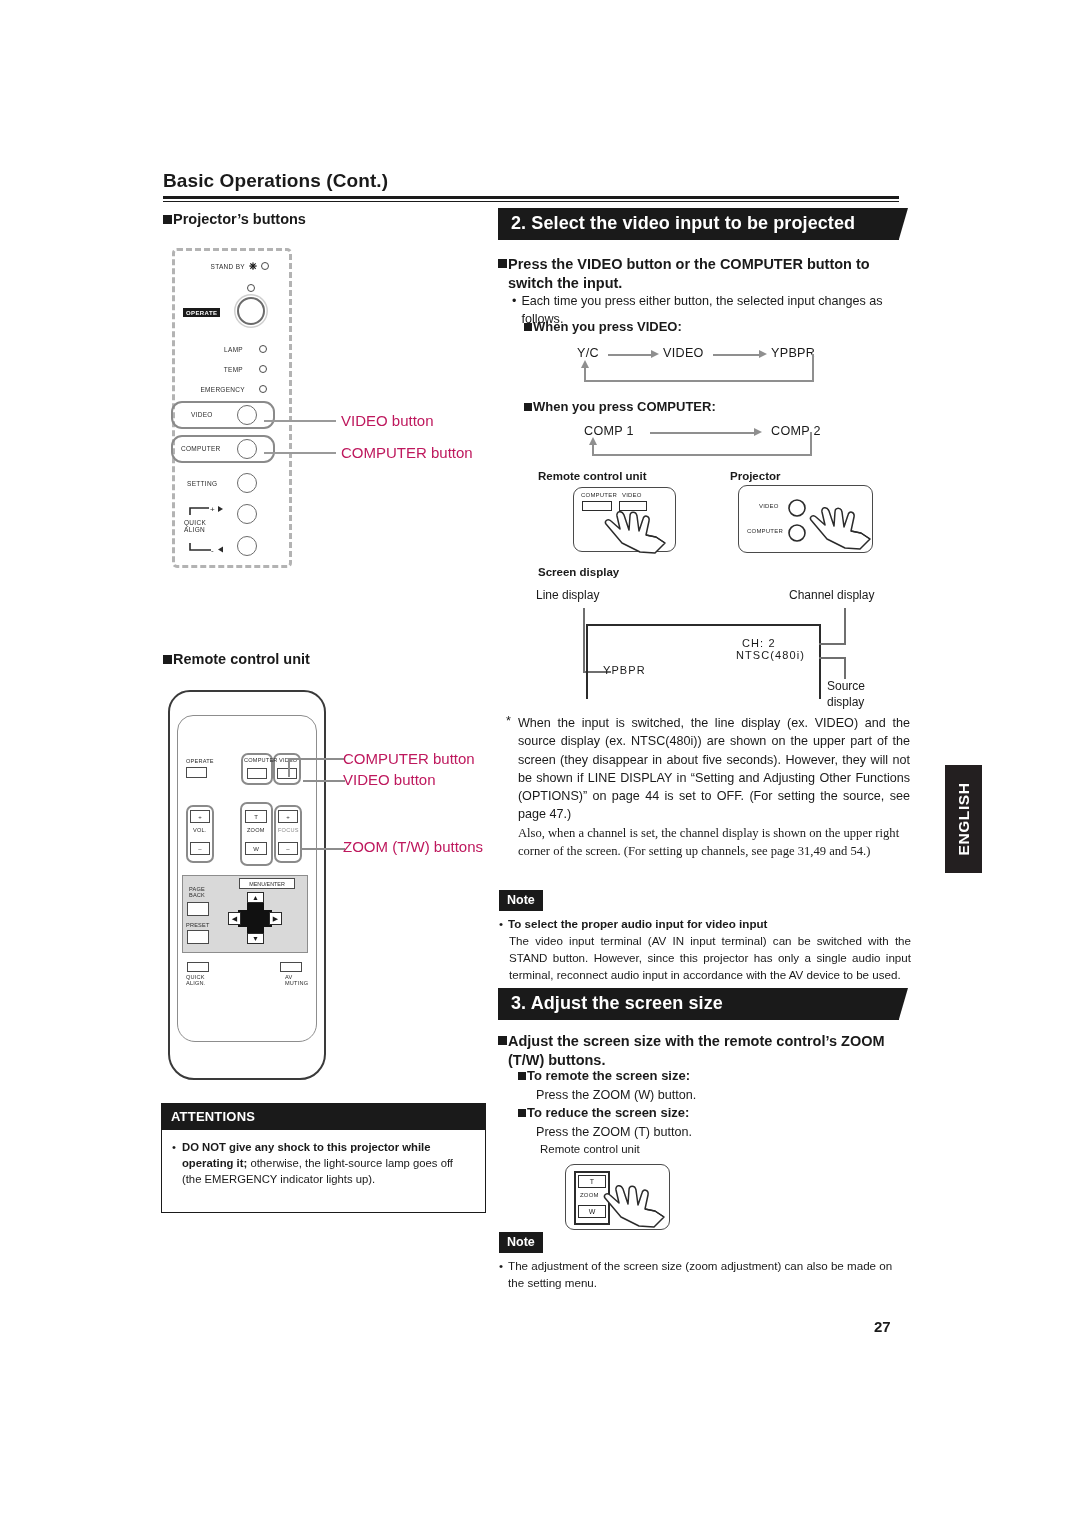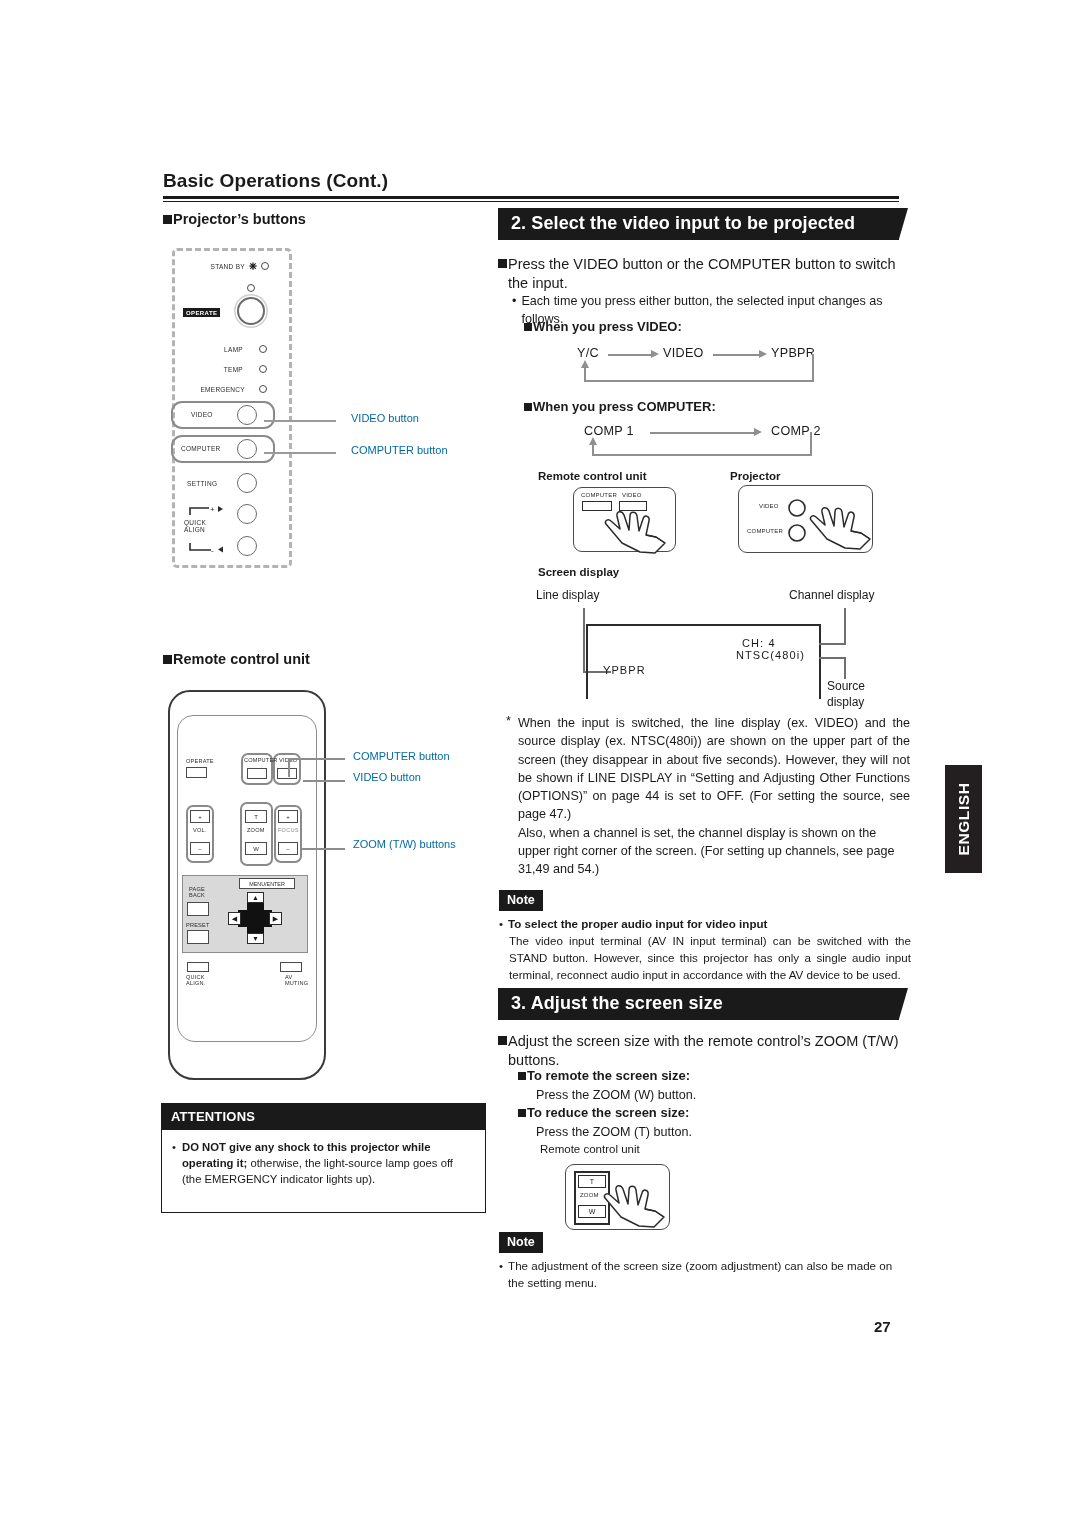--- a/index.html
+++ b/index.html
@@ -65,21 +65,21 @@
   }
   .rnd-btn {
     width: 20px; height: 20px; border-radius: 50%;
     border: 1.8px solid #6b6b6b; background: #fff;
   }
   .hl-box {
     position: absolute; border: 2px solid #8a8a8a; border-radius: 11px;
     background: transparent;
   }
   .callout-line { position: absolute; background: #9a9a9a; height: 2px; }
-  .callout-text { position: absolute; font-size: 11px; color: #0369a1; white-space: nowrap; margin-left: 10px; }
+  .callout-text { position: absolute; font-size: 15px; color: #be185d; white-space: nowrap; }
 
   
   .pwr-glyph {
     font-size: 10px; font-weight: bold; line-height: 1; color: #1a1a1a;
   }
 
   
   .remote {
     position: absolute; left: 168px; top: 690px; width: 158px; height: 390px;
   }
@@ -129,21 +129,21 @@
     font-size: 18px; font-weight: bold; letter-spacing: .1px;
     padding: 5px 10px 6px 13px;
   }
   .banner::after {
     content: ""; position: absolute; right: -9px; top: 0;
     border-left: 9px solid #1a1a1a;
     border-top: 0 solid transparent;
     border-bottom: 31px solid transparent;
   }
 
-  .r-head-bold { font-size: 14.5px; font-weight: normal; line-height: 1.32; }
+  .r-head-bold { font-size: 14.5px; font-weight: bold; line-height: 1.32; }
   .r-body { font-size: 12.6px; line-height: 1.45; }
   .r-sub-bold { font-size: 13px; font-weight: bold; }
 
   .flow { position: absolute; font-size: 12.6px; letter-spacing: .3px; }
   .fl-line { position: absolute; background: #8f8f8f; }
   .fl-arrow {
     position: absolute; width: 0; height: 0;
     border-left: 8px solid #8f8f8f;
     border-top: 4.5px solid transparent;
     border-bottom: 4.5px solid transparent;
@@ -459,32 +459,32 @@
   <div class="sd-cap" style="left:789px;top:588px;">Channel display</div>
   <div class="sd-cap" style="left:827px;top:679px;white-space:pre;line-height:1.3;">Source
 display</div>
 
   <div class="sd-line-g" style="left:583px;top:608px;width:1.8px;height:65px;"></div>
   <div class="sd-line-g" style="left:583px;top:671px;width:28px;height:1.8px;"></div>
   <div class="sd-line" style="left:586px;top:624px;width:1.8px;height:75px;"></div>
   <div class="sd-line" style="left:586px;top:624px;width:235px;height:1.8px;"></div>
   <div class="sd-line" style="left:819px;top:624px;width:1.8px;height:75px;"></div>
   <div class="sd-txt" style="left:603px;top:664px;">YPBPR</div>
-  <div class="sd-txt" style="left:742px;top:637px;">CH:       4</div>
+  <div class="sd-txt" style="left:742px;top:637px;">CH:       2</div>
   <div class="sd-txt" style="left:736px;top:649px;">NTSC(480i)</div>
   <div class="sd-line-g" style="left:819px;top:643px;width:27px;height:1.8px;"></div>
   <div class="sd-line-g" style="left:844px;top:608px;width:1.8px;height:36px;"></div>
   <div class="sd-line-g" style="left:819px;top:657px;width:27px;height:1.8px;"></div>
   <div class="sd-line-g" style="left:844px;top:657px;width:1.8px;height:22px;"></div>
 
   <div style="position:absolute;left:506px;top:714px;width:404px;display:flex;gap:7px;">
     <span style="font-size:12.6px;">*</span>
     <span style="flex:1;">
       <span class="r-body" style="display:block;text-align:justify;">When the input is switched, the line display (ex. VIDEO) and the source display (ex. NTSC(480i)) are shown on the upper part of the screen (they disappear in about five seconds). However, they will not be shown if LINE DISPLAY in “Setting and Adjusting Other Functions (OPTIONS)” on page 44 is set to OFF. (For setting the source, see page 47.)</span>
-      <span class="r-body" style="display:block;">Also, when a channel is set, the channel display is shown on the upper right corner of the screen. (For setting up channels, see page 31,49 and 54.)</span>
+      <span class="r-body" style="display:block;font-family:Liberation Serif, serif;">Also, when a channel is set, the channel display is shown on the upper right corner of the screen. (For setting up channels, see page 31,49 and 54.)</span>
     </span>
   </div>
 
   <div class="note-tag" style="left:499px;top:890px;">Note</div>
   <div class="note-body" style="left:499px;top:916px;">
     <div class="note-li">
       <span>•</span>
       <span class="b">To select the proper audio input for video input</span>
     </div>
     <div style="padding-left:10px;text-align:justify;">The video input terminal (AV IN input terminal) can be switched with the STAND button. However, since this projector has only a single audio input terminal, reconnect audio input in accordance with the AV device to be used.</div>

